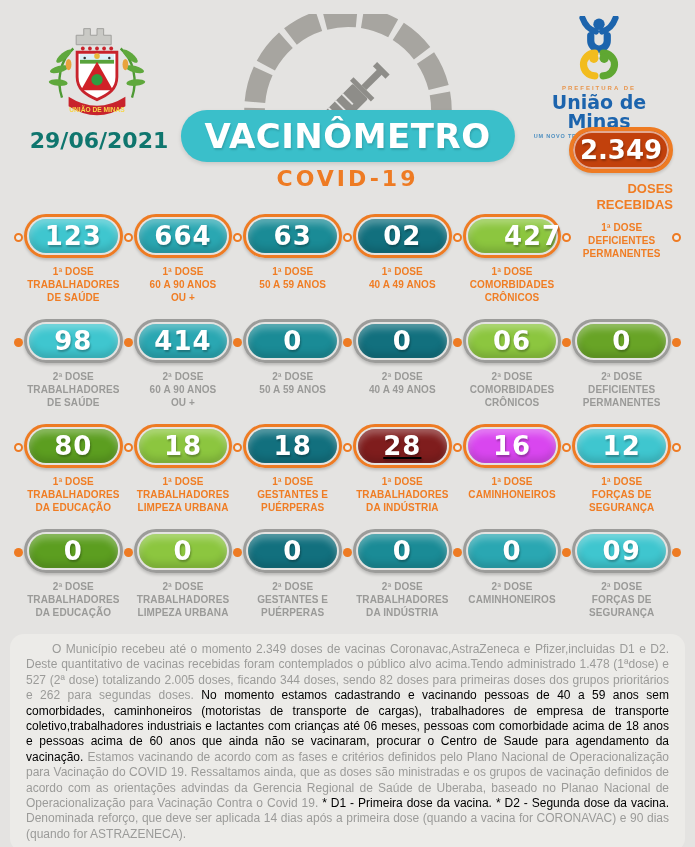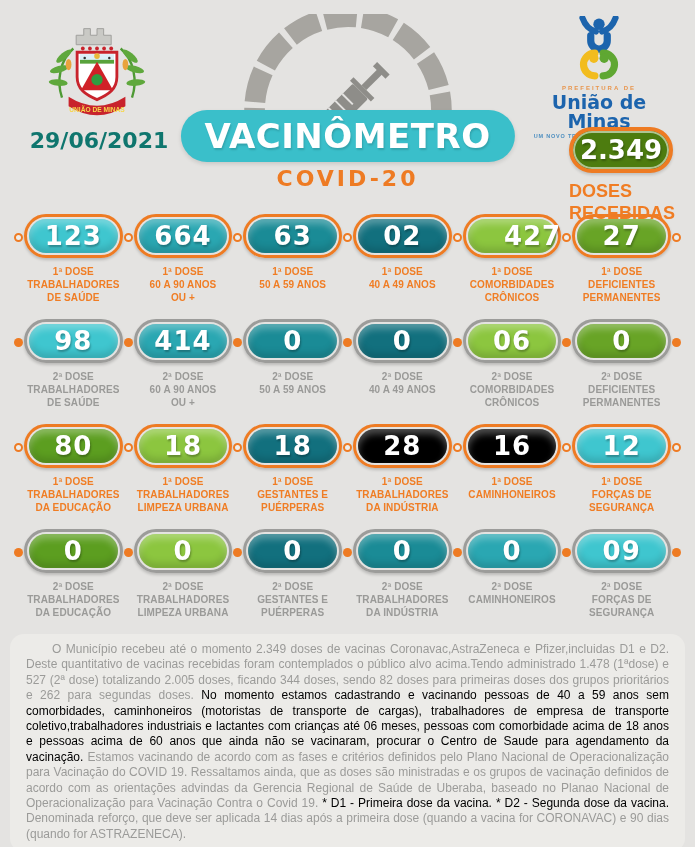--- a/index.html
+++ b/index.html
@@ -18,27 +18,27 @@
           text-shadow:1px 2px 2px rgba(0,0,0,.15);}
   .covid{position:absolute;left:50%;top:166px;transform:translateX(-50%);
          font-family:"DejaVu Sans",sans-serif;font-weight:bold;font-size:22px;color:#EE7B23;
          letter-spacing:3px;}
   .brand{position:absolute;right:14px;top:16px;width:164px;text-align:center;line-height:1;}
   .brand-pre{font-size:6px;color:#E8954C;letter-spacing:2px;font-weight:bold;margin-top:2px;}
   .brand-name{font-family:"DejaVu Sans",sans-serif;font-weight:bold;font-size:19px;color:#1C64AD;margin-top:2px;}
   .brand-tag{font-size:5.5px;color:#4E8FC0;letter-spacing:.8px;font-weight:bold;margin-top:3px;}
   .brand-term{font-size:5.5px;color:#4E8FC0;letter-spacing:2px;font-weight:bold;margin-top:3px;}
   .doses-pill{position:absolute;right:22px;top:127px;width:104px;height:46px;box-sizing:border-box;
-              border:4px solid #EE7B23;border-radius:25px;background:#4d7c0f;
+              border:4px solid #EE7B23;border-radius:25px;background:#c2410c;
               box-shadow:inset 0 0 0 2px rgba(255,255,255,.55),0 2px 3px rgba(0,0,0,.15);
               display:flex;align-items:center;justify-content:center;}
   .doses-pill span{font-family:"DejaVu Sans",sans-serif;font-weight:bold;font-size:26px;color:#fff;
               text-shadow:1px 2px 2px rgba(0,0,0,.25);}
-  .doses-label{position:absolute;right:22px;top:181px;width:104px;text-align:left;
-               color:#F07D24;font-weight:bold;font-size:18px;line-height:1.2;}
+  .doses-label{position:absolute;right:22px;top:181px;width:104px;text-align:right;
+               color:#F07D24;font-weight:bold;font-size:13px;line-height:1.2;}
   .doses-label span{display:block;}
   
   .grid{padding:2px 16px 0;}
   .grid-row{display:flex;align-items:flex-start;margin-bottom:15px;}
   .grid-cell{flex:1 1 0;margin:0 3px;min-width:0;}
   .pill{height:44px;box-sizing:border-box;border:3px solid;border-radius:26px;padding:2px;
         box-shadow:0 2px 3px rgba(0,0,0,.18);}
   .theme-orange .pill{border-color:#EE7B23;}
   .theme-gray .pill{border-color:#9C9C9A;}
   .pill-fill{height:100%;border-radius:20px;display:flex;align-items:center;justify-content:center;
@@ -121,21 +121,21 @@
             <line x1="-7" y1="-11" x2="-7" y2="4"></line>
           </g>
           <rect x="8" y="-15" width="5" height="30"></rect>
           <rect x="13" y="-3.5" width="24" height="7"></rect>
           <rect x="35" y="-9" width="6" height="18"></rect>
         </g>
       </svg>
     </div>
 
     <div class="banner">VACINÔMETRO</div>
-    <div class="covid">COVID-20</div>
+    <div class="covid">COVID-19</div>
 
     <div class="brand">
       <svg viewBox="0 0 100 62" width="104" height="64">
         <circle cx="50" cy="8" r="5.5" fill="#1C64AD"></circle>
         <path d="M34 2 Q38 13 47 15" stroke="#1C64AD" stroke-width="6" fill="none" stroke-linecap="round"></path>
         <path d="M66 2 Q62 13 53 15" stroke="#1C64AD" stroke-width="6" fill="none" stroke-linecap="round"></path>
         <path d="M42 19 v5 a8 8 0 0 0 16 0 v-5" stroke="#1C64AD" stroke-width="7" fill="none" stroke-linecap="round"></path>
         <path d="M46 36 A11 11 0 1 0 46 58" stroke="#F2BC1E" stroke-width="7" fill="none" stroke-linecap="round"></path>
         <circle cx="45" cy="41" r="4.5" fill="#F2BC1E"></circle>
         <path d="M54 36 A11 11 0 1 1 54 58" stroke="#5FA732" stroke-width="7" fill="none" stroke-linecap="round"></path>
@@ -216,25 +216,20 @@
             </div>
           </div>
           <div class="pill-label">
             <span class="label-line">1ª DOSE</span>
             <span class="label-line">COMORBIDADES</span>
             <span class="label-line">CRÔNICOS</span>
           </div>
         </div>
         <span class="dot"></span>
         <div class="grid-cell">
-          <div class="pill">
-            <div class="pill-fill" style="background: rgb(104, 164, 38);">
-              <span class="pill-num">27</span>
-            </div>
-          </div>
           <div class="pill-label">
             <span class="label-line">1ª DOSE</span>
             <span class="label-line">DEFICIENTES</span>
             <span class="label-line">PERMANENTES</span>
           </div>
         </div>
         <span class="dot"></span>
       </div>
       <div class="grid-row theme-gray">
         <span class="dot"></span>
@@ -351,34 +346,34 @@
           </div>
           <div class="pill-label">
             <span class="label-line">1ª DOSE</span>
             <span class="label-line">GESTANTES E</span>
             <span class="label-line">PUÉRPERAS</span>
           </div>
         </div>
         <span class="dot"></span>
         <div class="grid-cell">
           <div class="pill">
-            <div class="pill-fill" style="background: #000000;">
+            <div class="pill-fill" style="background: #7f1d1d; text-decoration: underline;">
               <span class="pill-num">28</span>
             </div>
           </div>
           <div class="pill-label">
             <span class="label-line">1ª DOSE</span>
             <span class="label-line">TRABALHADORES</span>
             <span class="label-line">DA INDÚSTRIA</span>
           </div>
         </div>
         <span class="dot"></span>
         <div class="grid-cell">
           <div class="pill">
-            <div class="pill-fill" style="background: #000000;">
+            <div class="pill-fill" style="background: #d946ef;">
               <span class="pill-num">16</span>
             </div>
           </div>
           <div class="pill-label">
             <span class="label-line">1ª DOSE</span>
             <span class="label-line">CAMINHONEIROS</span>
           </div>
         </div>
         <span class="dot"></span>
         <div class="grid-cell">

